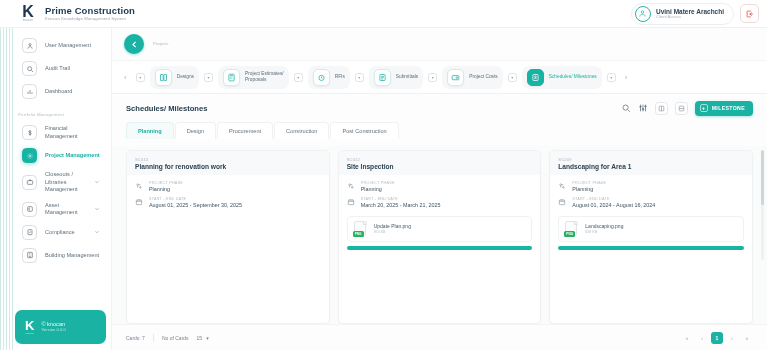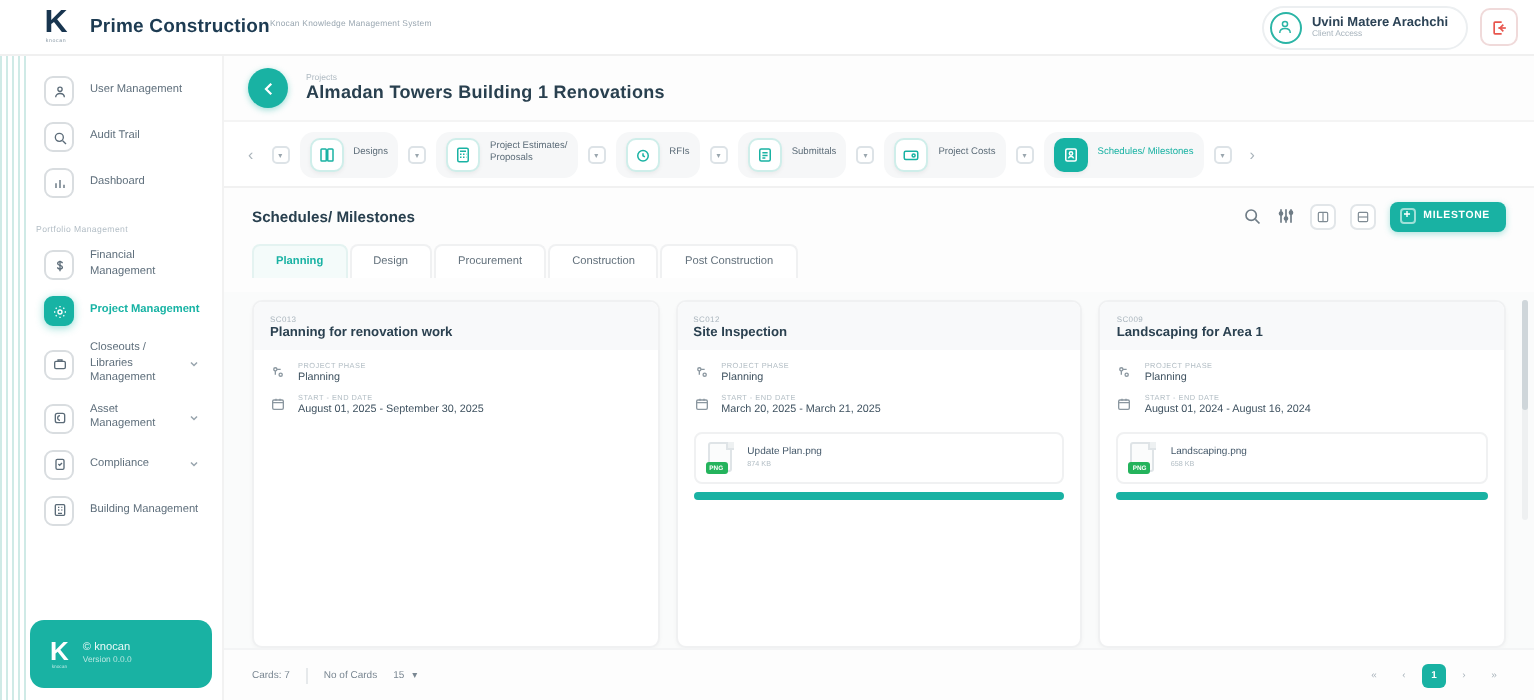--- a/index.html
+++ b/index.html
@@ -21,21 +21,21 @@
   .brand { display:flex; align-items:center; gap:7px; }
   .brand-logo {
     width:20px; height:20px; display:flex; flex-direction:column;
     align-items:center; justify-content:center;
   }
   .brand-k {
     font-size:16px; font-weight:bold; color:#18354f; line-height:14px;
     font-family:"Liberation Sans", sans-serif;
   }
   .brand-k-sub { font-size:2.6px; color:#8a9aa6; letter-spacing:.3px; }
-  .brand-text { display:flex; flex-direction:row; line-height:1.05; }
+  .brand-text { display:flex; flex-direction:column; line-height:1.05; }
   .brand-title { font-size:9.5px; font-weight:bold; color:#1d3b52; letter-spacing:.1px; }
   .brand-sub { font-size:4.2px; color:#9aa7b1; letter-spacing:.12px; margin-top:1.5px; }
 
   .topright { display:flex; align-items:center; gap:6px; }
   .user-chip {
     display:flex; align-items:center; gap:5px;
     border:1px solid #eceff1; border-radius:13px; padding:2px 9px 2px 3px;
     background:#fff;
   }
   .avatar {
@@ -415,21 +415,20 @@
   <div class="main">
 
     <div class="page-head">
       <div class="back-btn">
         <svg width="9" height="9" viewBox="0 0 24 24" fill="none" stroke="currentColor" stroke-width="3">
             <path d="M15 5l-7 7 7 7"></path>
           </svg>
       </div>
       <div class="head-txt">
         <div class="crumb">Projects</div>
-        <div class="page-title">Almadan Towers Building 1 Renovations</div>
       </div>
     </div>
 
     <div class="stepper">
       <div class="step-arrow">‹</div>
 
       <div class="step-dd">▾</div>
       <div class="step-chip highlight">
         <div class="step-ico">
           <svg width="9" height="9" viewBox="0 0 24 24" fill="none" stroke="currentColor" stroke-width="2">

